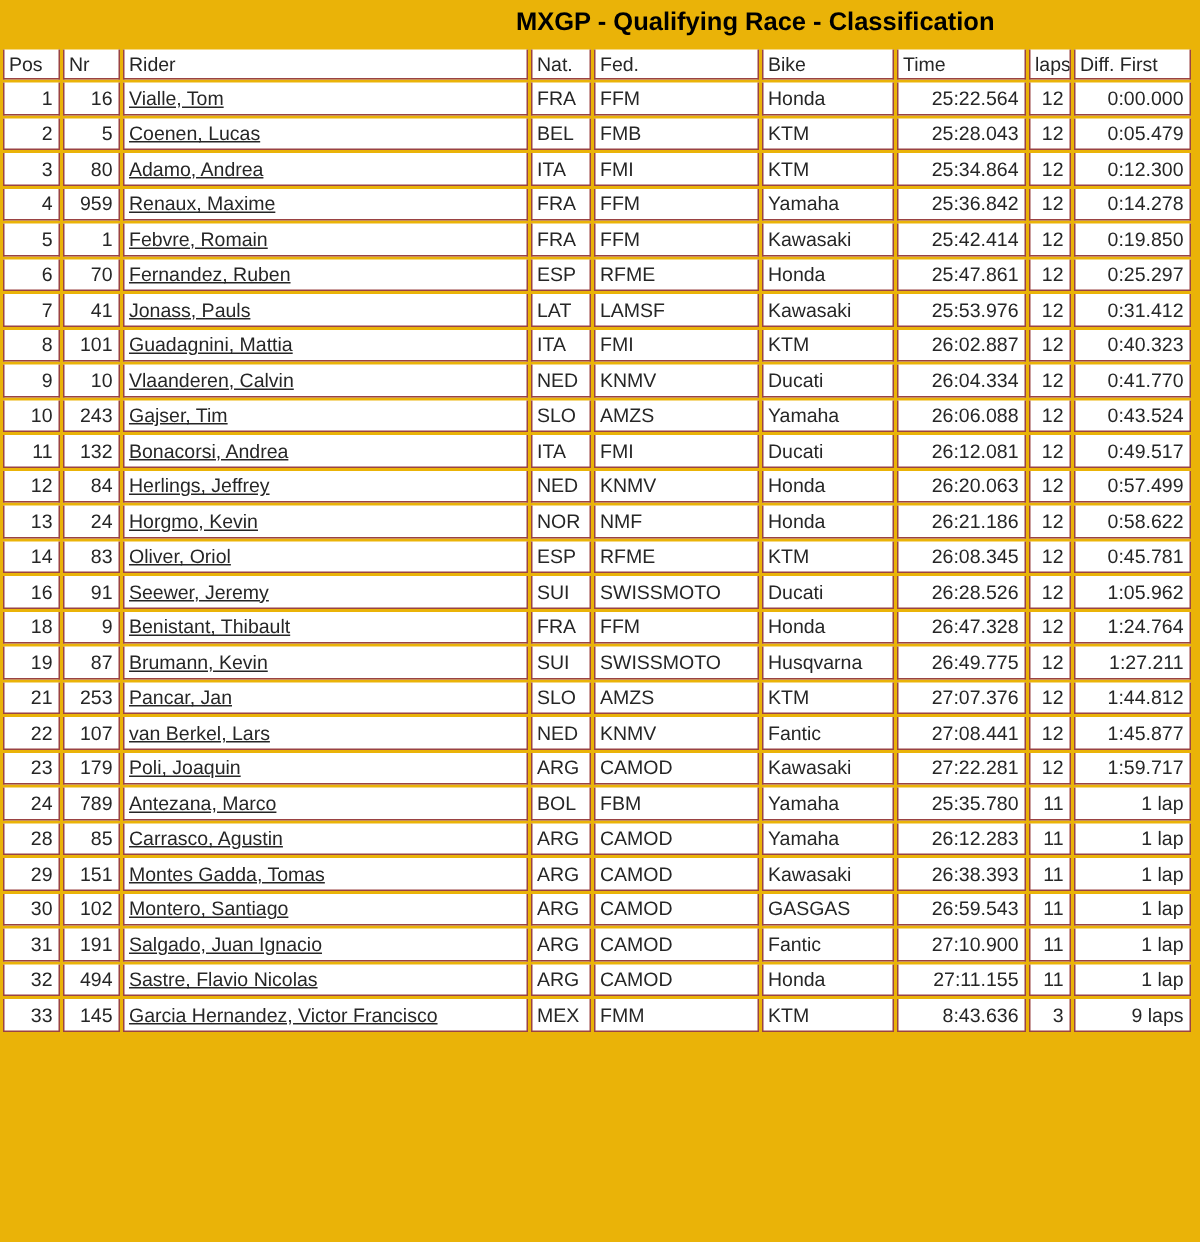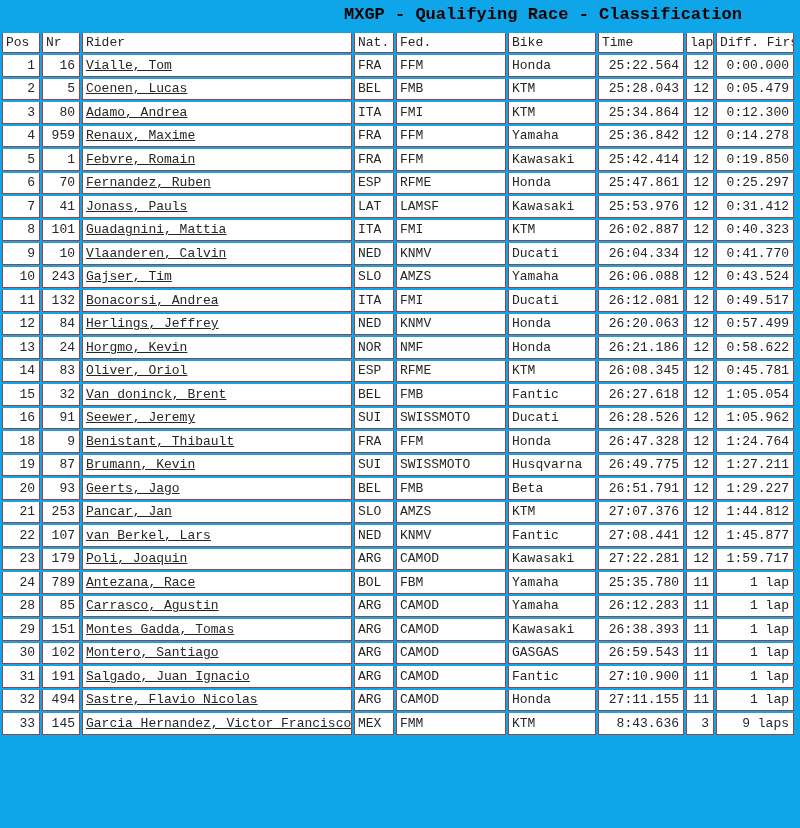--- a/index.html
+++ b/index.html
@@ -6,22 +6,22 @@
     --border-color: #9a4343;
     --text-color: #262626;
     --title-color: #000000;
   }
   * { margin: 0; padding: 0; }
   html, body { background: #ffffff; }
   .page {
     width: 800px;
     height: 828px;
     overflow: hidden;
-    background: #0ea5e9;
-    font-family: Liberation Mono, monospace;
+    background: #eab308;
+    font-family: Liberation Sans, sans-serif;
     color: var(--text-color);
   }
   .title {
     font-size: 17px;
     font-weight: bold;
     color: var(--title-color);
     padding: 5px 0 0 344px;
     line-height: 20px;
     white-space: nowrap;
   }
@@ -239,31 +239,20 @@
           <td class="align-right">83</td>
           <td><span class="rider-link">Oliver, Oriol</span></td>
           <td>ESP</td>
           <td>RFME</td>
           <td>KTM</td>
           <td class="align-right">26:08.345</td>
           <td class="align-right">12</td>
           <td class="align-right">0:45.781</td>
         </tr>
         <tr>
-          <td class="align-right">15</td>
-          <td class="align-right">32</td>
-          <td><span class="rider-link">Van doninck, Brent</span></td>
-          <td>BEL</td>
-          <td>FMB</td>
-          <td>Fantic</td>
-          <td class="align-right">26:27.618</td>
-          <td class="align-right">12</td>
-          <td class="align-right">1:05.054</td>
-        </tr>
-        <tr>
           <td class="align-right">16</td>
           <td class="align-right">91</td>
           <td><span class="rider-link">Seewer, Jeremy</span></td>
           <td>SUI</td>
           <td>SWISSMOTO</td>
           <td>Ducati</td>
           <td class="align-right">26:28.526</td>
           <td class="align-right">12</td>
           <td class="align-right">1:05.962</td>
         </tr>
@@ -283,31 +272,20 @@
           <td class="align-right">87</td>
           <td><span class="rider-link">Brumann, Kevin</span></td>
           <td>SUI</td>
           <td>SWISSMOTO</td>
           <td>Husqvarna</td>
           <td class="align-right">26:49.775</td>
           <td class="align-right">12</td>
           <td class="align-right">1:27.211</td>
         </tr>
         <tr>
-          <td class="align-right">20</td>
-          <td class="align-right">93</td>
-          <td><span class="rider-link">Geerts, Jago</span></td>
-          <td>BEL</td>
-          <td>FMB</td>
-          <td>Beta</td>
-          <td class="align-right">26:51.791</td>
-          <td class="align-right">12</td>
-          <td class="align-right">1:29.227</td>
-        </tr>
-        <tr>
           <td class="align-right">21</td>
           <td class="align-right">253</td>
           <td><span class="rider-link">Pancar, Jan</span></td>
           <td>SLO</td>
           <td>AMZS</td>
           <td>KTM</td>
           <td class="align-right">27:07.376</td>
           <td class="align-right">12</td>
           <td class="align-right">1:44.812</td>
         </tr>
@@ -329,21 +307,21 @@
           <td>ARG</td>
           <td>CAMOD</td>
           <td>Kawasaki</td>
           <td class="align-right">27:22.281</td>
           <td class="align-right">12</td>
           <td class="align-right">1:59.717</td>
         </tr>
         <tr>
           <td class="align-right">24</td>
           <td class="align-right">789</td>
-          <td><span class="rider-link">Antezana, Race</span></td>
+          <td><span class="rider-link">Antezana, Marco</span></td>
           <td>BOL</td>
           <td>FBM</td>
           <td>Yamaha</td>
           <td class="align-right">25:35.780</td>
           <td class="align-right">11</td>
           <td class="align-right">1 lap</td>
         </tr>
         <tr>
           <td class="align-right">28</td>
           <td class="align-right">85</td>

